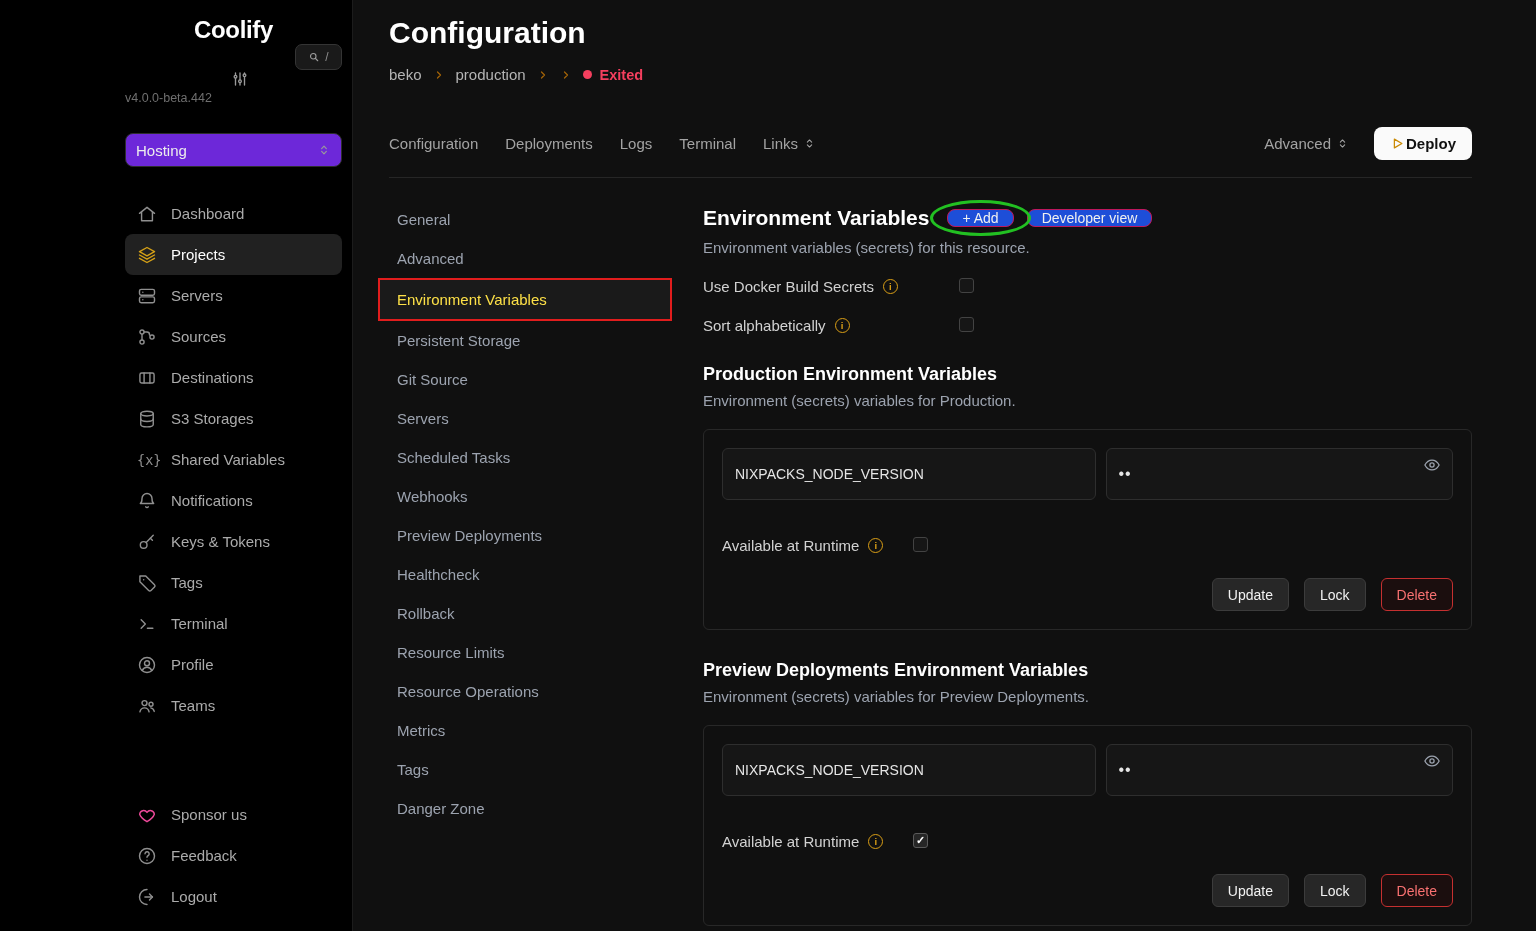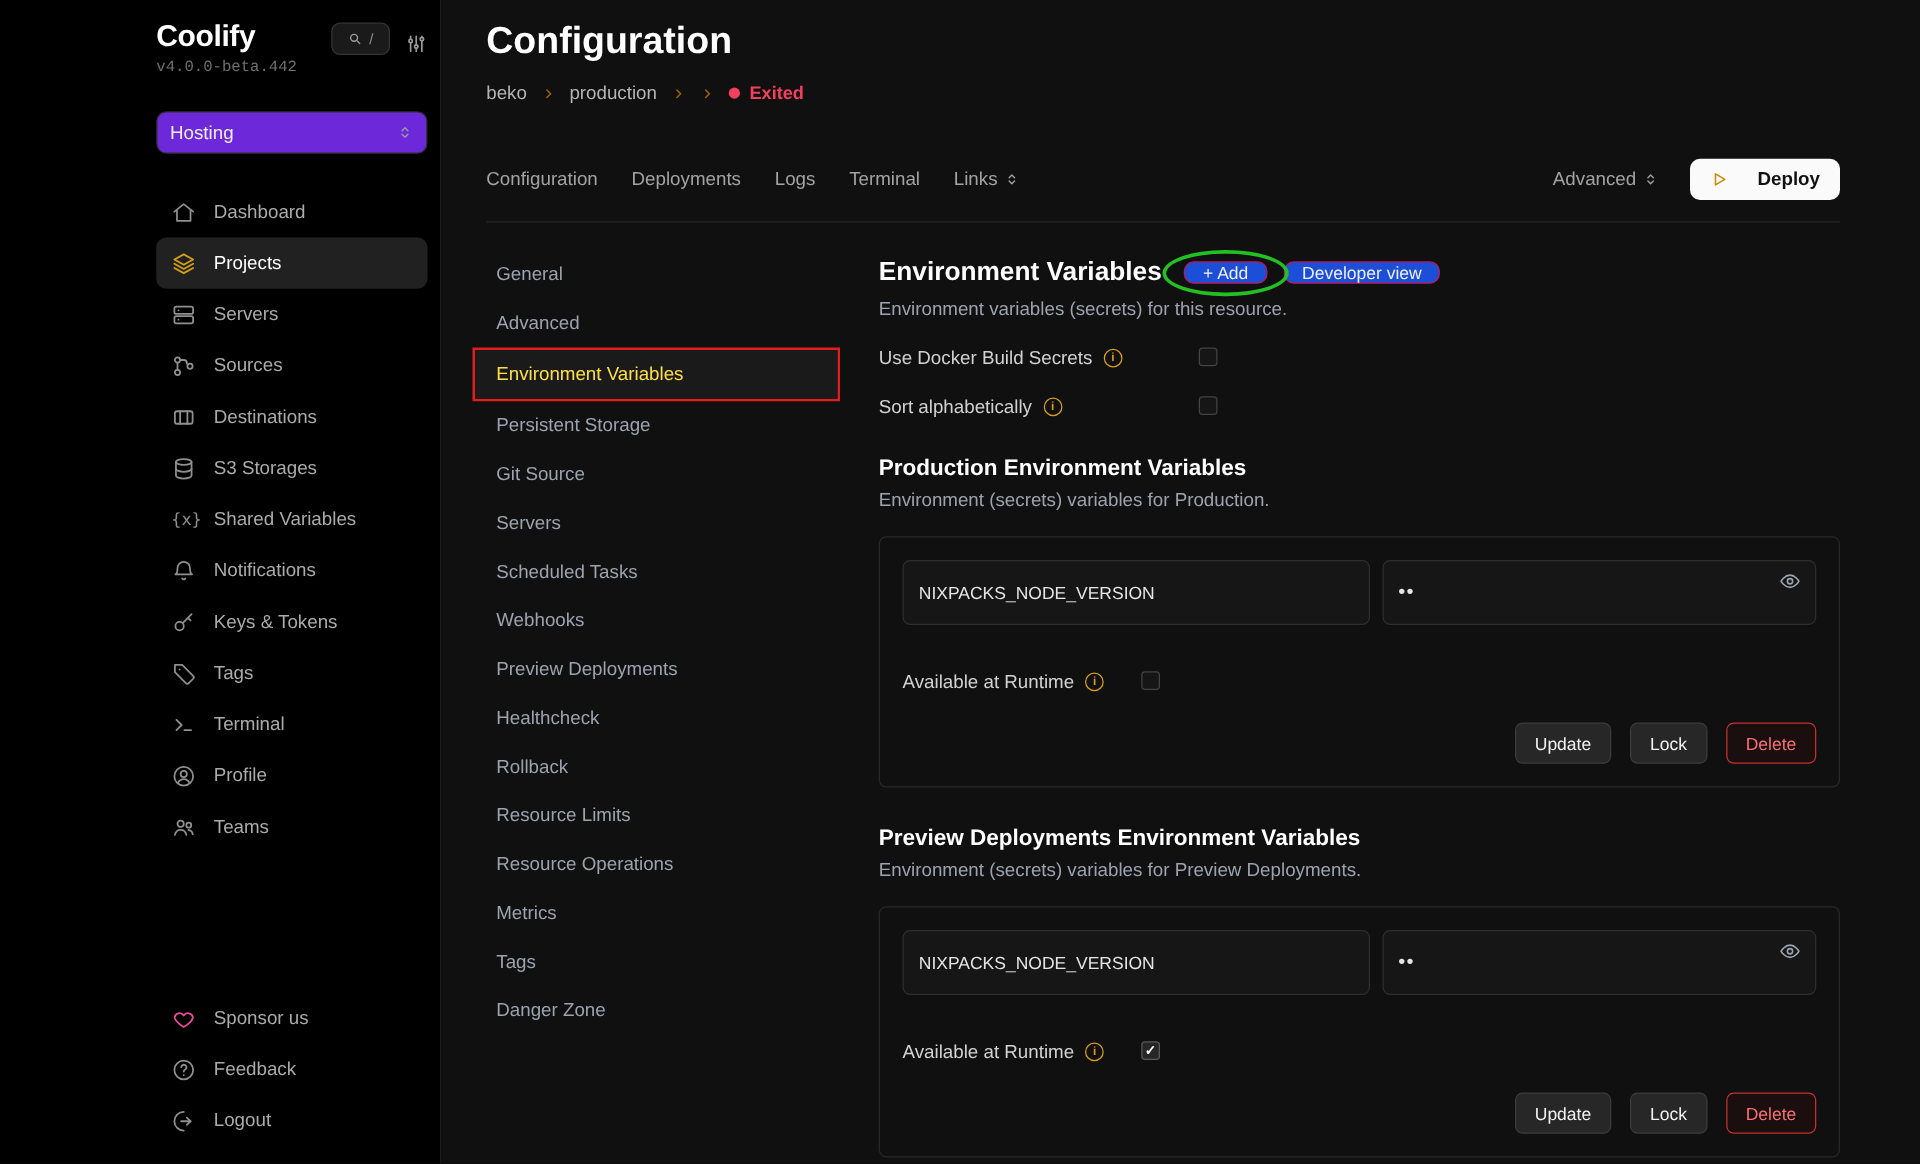--- a/index.html
+++ b/index.html
@@ -13,31 +13,31 @@
   }
   .app { display:flex; width:1536px; height:931px; }
 
   
   .sidebar {
     width:353px; flex-shrink:0; background:#000;
     border-right:1px solid #1c1c1c;
     padding:16px 10px 14px 125px;
     display:flex; flex-direction:column;
   }
-  .logo-row { display:flex; align-items:flex-end; }
+  .logo-row { display:flex; align-items:center;flex-direction:column; }
   .logo { font-size:24px; font-weight:800; letter-spacing:-0.3px; }
   .searchbox {
     margin-left:auto; width:47px; height:26px;
     background:#1a1a1a; border:1px solid #343434; border-radius:7px;
     display:flex; align-items:center; justify-content:center; gap:5px;
     color:#9c9c9c; cursor:pointer;
   }
   .searchbox .slash { font-size:12px; color:#8d8d8d; }
   .sliders-btn { margin-left:12px; color:#9a9a9a; display:flex; cursor:pointer; }
-  .version { font-size:12.5px; color:#6f6f6f; margin-top:3px;font-family:Liberation Mono, monospace; }
+  .version { font-size:12.5px; color:#6f6f6f; margin-top:3px; }
   .team-select {
     margin-top:28px; height:34px;
     background:#6d28d9; border:1px solid #2e2e2e; border-radius:8px;
     display:flex; align-items:center; justify-content:space-between;
     padding:0 10px; font-size:15px; color:#ededed; cursor:pointer;
   }
   .nav { margin-top:26px; }
   .nav-item {
     display:flex; align-items:center; gap:14px;
     height:41px; padding:0 12px; border-radius:8px;
@@ -57,21 +57,21 @@
   .crumb-sep { display:flex; color:#a16207; }
   .status { display:flex; align-items:center; gap:8px; }
   .status-dot { width:9px; height:9px; border-radius:50%; background:#f43f5e; }
   .status-label { color:#f43f5e; font-weight:700; font-size:14.5px; }
 
   .tabs-row { margin-top:44px; display:flex; align-items:center; font-size:15px; color:#a3a3a3; }
   .tab { margin-right:27px; cursor:pointer; display:flex; align-items:center; gap:5px; }
   .tabs-spacer { flex:1; }
   .advanced-toggle { display:flex; align-items:center; gap:5px; margin-right:25px; cursor:pointer; }
   .deploy-btn {
-    display:flex; align-items:center; gap:23px;
+    display:flex; align-items:center; gap:1px;
     height:33px; padding:0 16px; border:none; border-radius:8px;
     background:#fafafa; color:#111; font-weight:700; font-size:15px;
     font-family:inherit; cursor:pointer;
   }
   .divider { margin-top:17px; border-top:1px solid #262626; }
 
   .content { display:flex; margin-top:22px; }
 
   
   .subnav { width:294px; flex-shrink:0; }

